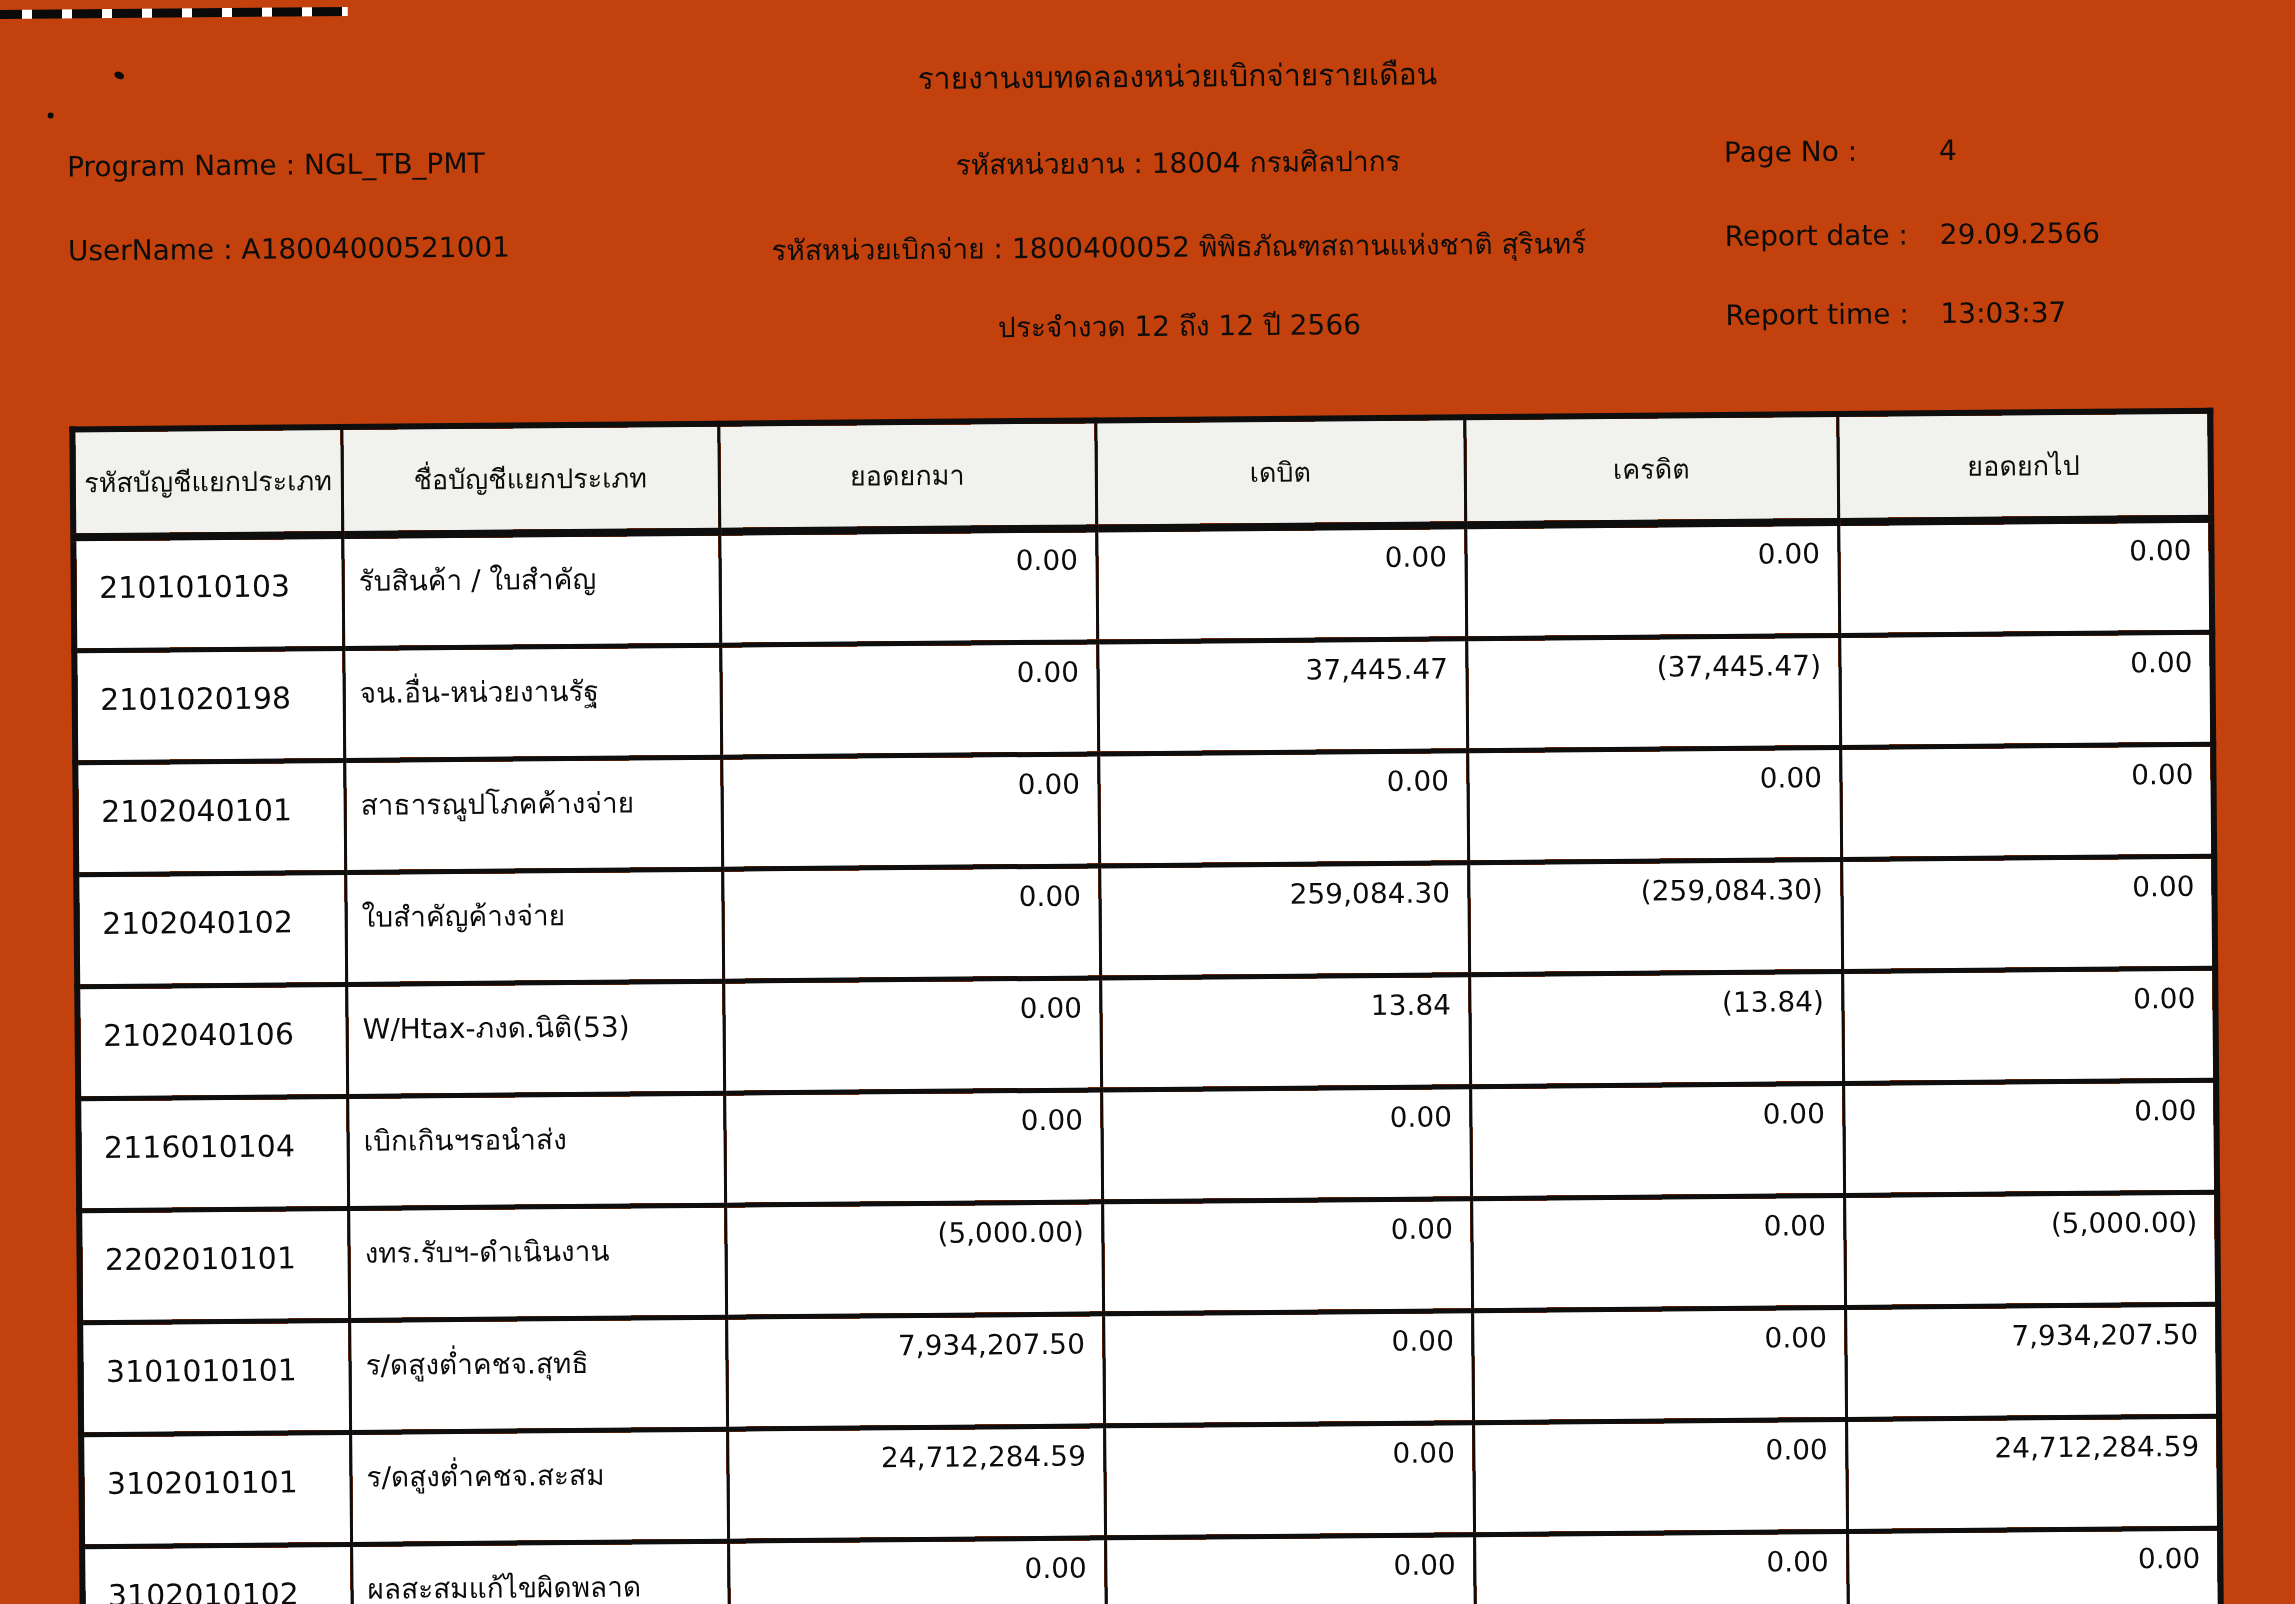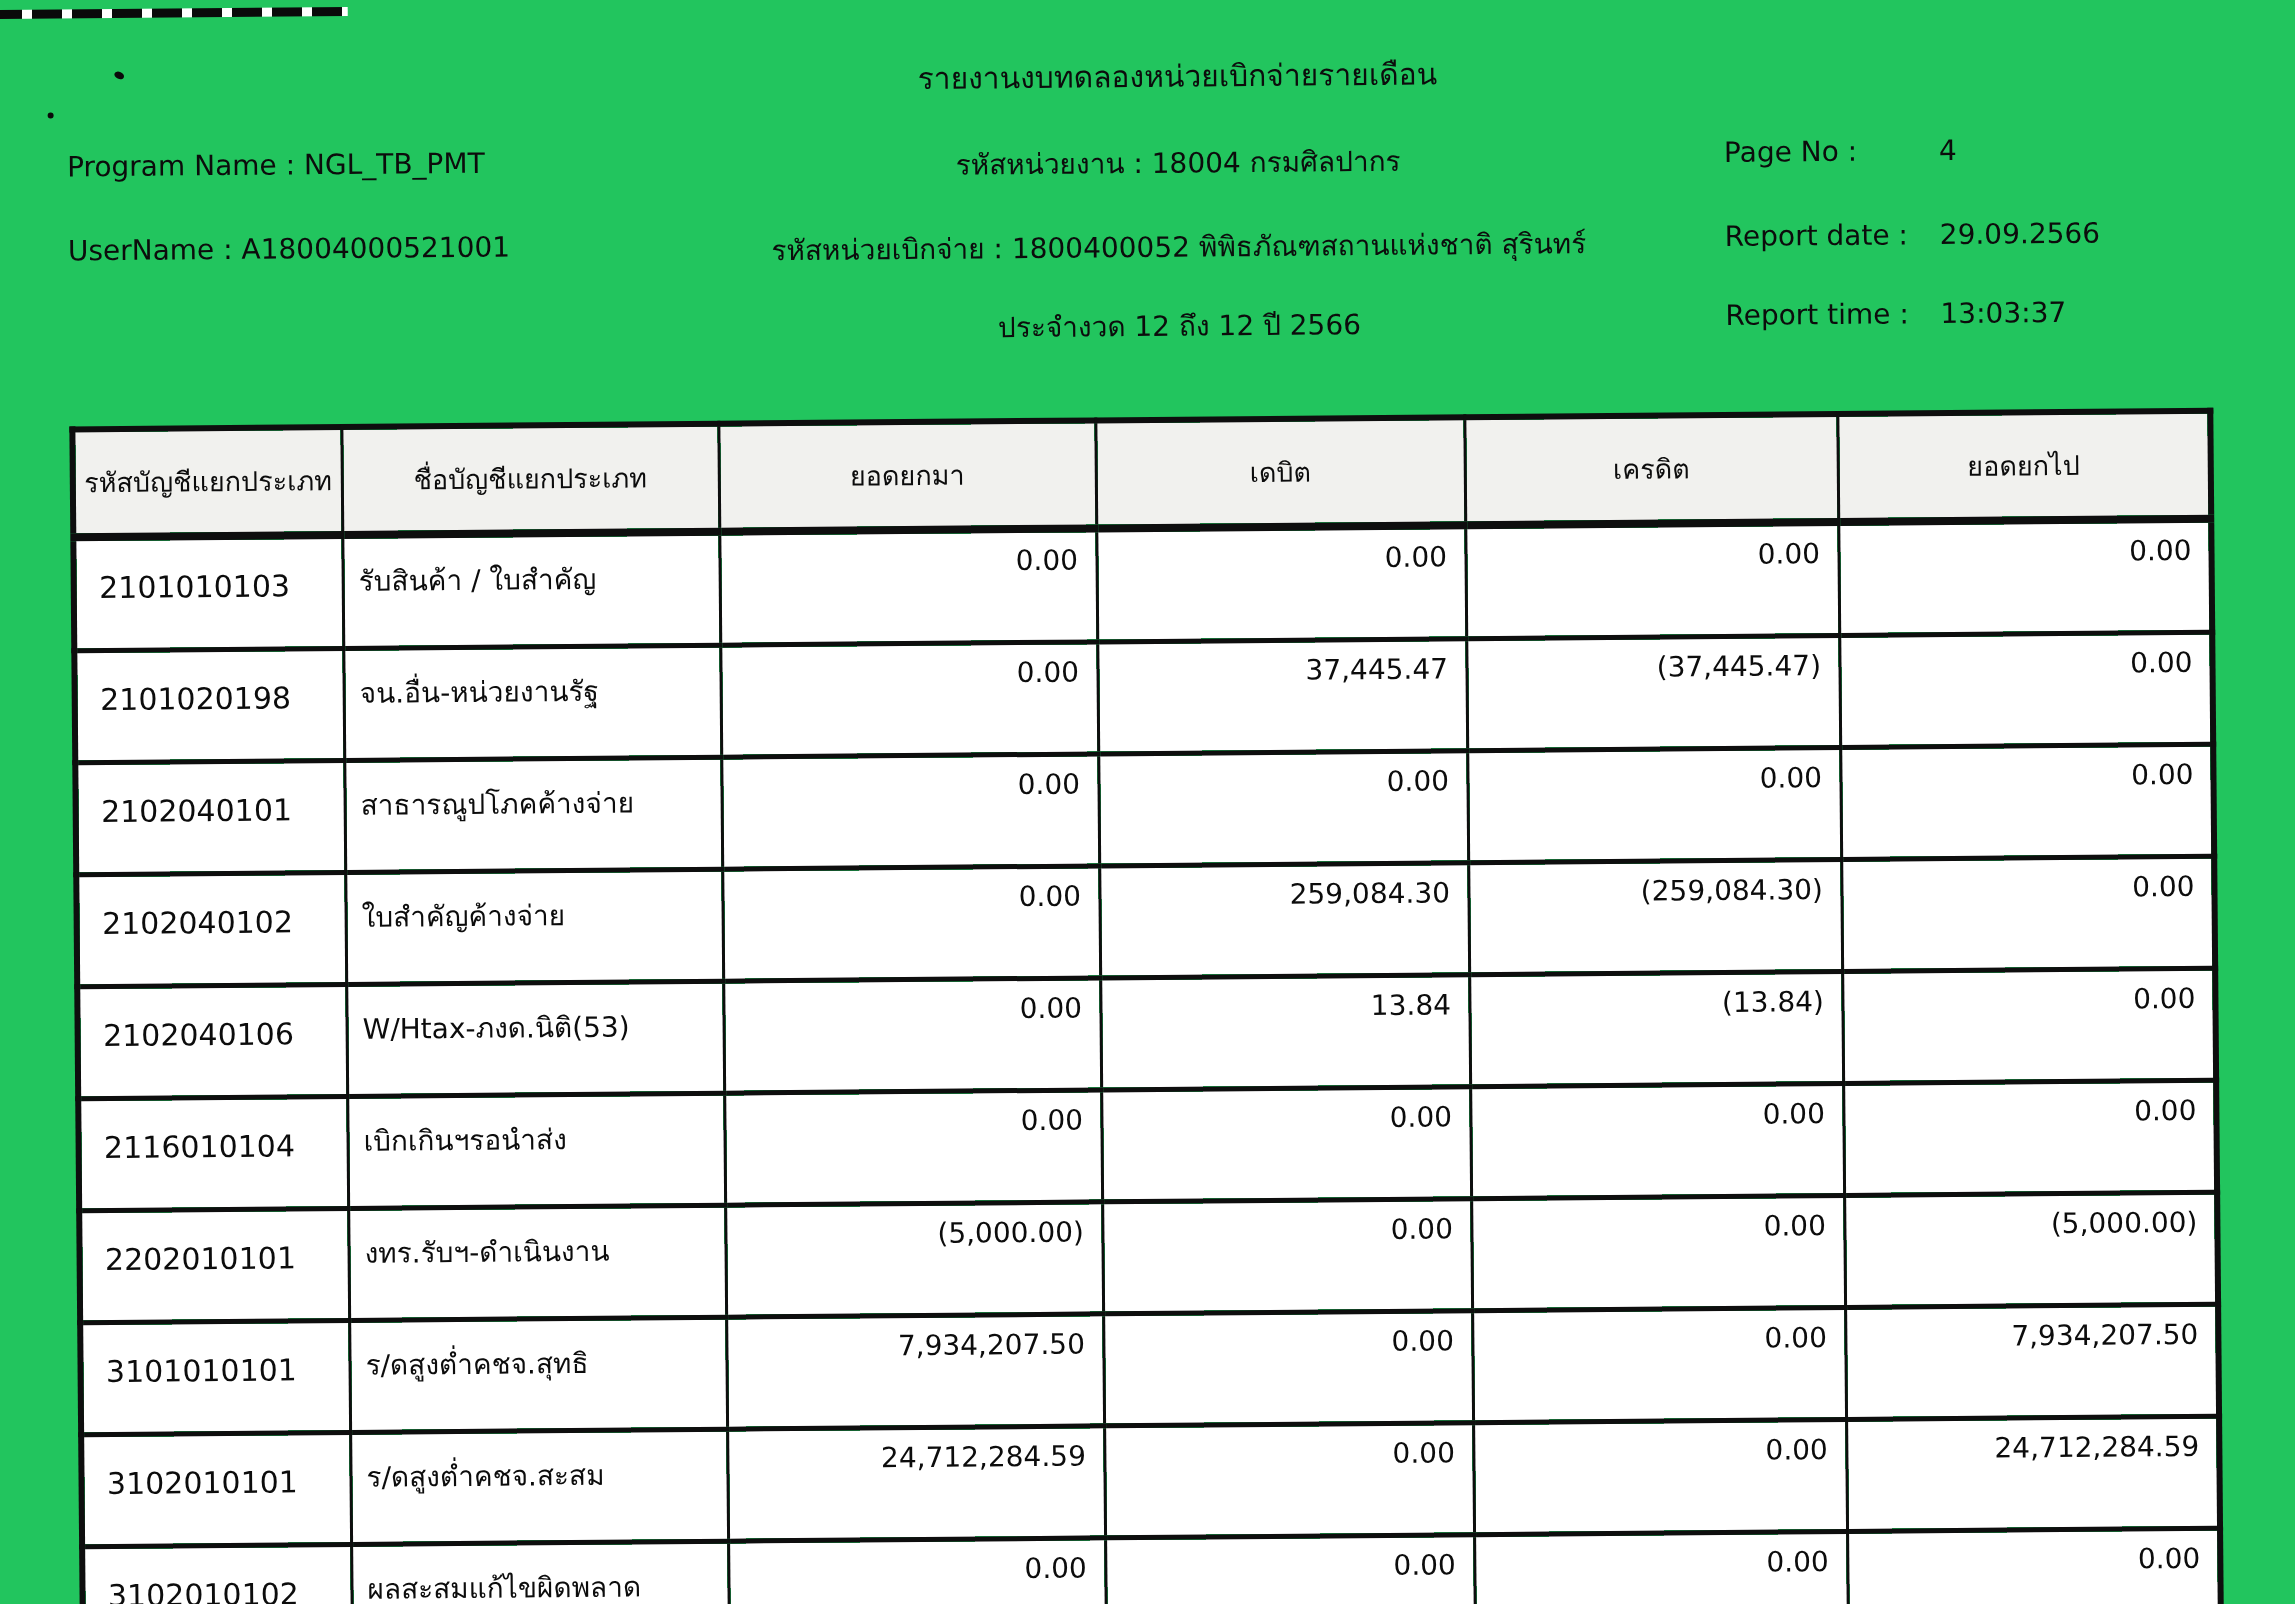--- a/index.html
+++ b/index.html
@@ -1,18 +1,18 @@
 <!DOCTYPE html>
 <html style="font-size:10.5px"><head>
 <meta charset="utf-8">
 <style>
   html,body{margin:0;padding:0;background:#ffffff;}
   body{width:2295px;height:1605px;overflow:hidden;position:relative;
        font-family:"DejaVu Sans",sans-serif;color:#0c0c0c;}
-  .page{position:absolute;inset:0;background:#22c55e;}
+  .page{position:absolute;inset:0;background:#c2410c;}
   .tilt{position:absolute;inset:0;transform:rotate(-0.5deg);transform-origin:1146px 955px;}
 
   
   .edge-strip{position:absolute;left:0;top:0;width:356px;height:8.6px;
     background:repeating-linear-gradient(90deg,#0a0a0a 0 30px,#ffffff 30px 40px);}
   .speck{position:absolute;background:#0a0a0a;border-radius:50%;}
   .speck1{left:122px;top:63px;width:10px;height:6.6px;transform:rotate(25deg);}
   .speck2{left:55px;top:103px;width:6px;height:6px;}
 
   

